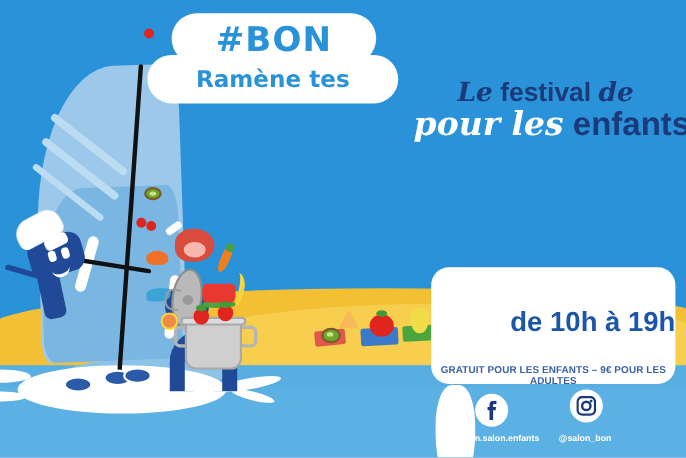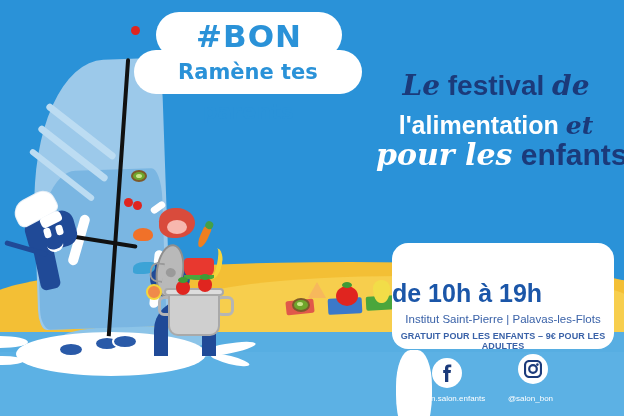--- a/index.html
+++ b/index.html
@@ -178,54 +178,54 @@
     line-height:40px;text-align:center;color:#2a92d8;
     font-size:21px;font-weight:bold;
     font-family:"DejaVu Sans",sans-serif;
   }
   
   .headline{
     position:absolute;left:376px;top:72px;width:240px;
     text-align:center;line-height:1.02;
   }
   .hl-line{display:block;white-space:nowrap;}
-  .hl1{font-size:28px;color:#1b3a7a;font-weight:bold;margin-bottom:12px;}
+  .hl1{font-size:24px;color:#1b3a7a;font-weight:bold;margin-bottom:2px;}
   .hl2{font-size:25px;margin-bottom:2px;}
   .hl3{font-size:26px;margin-bottom:2px;}
   .hl4{font-size:30px;}
   .nv{color:#1b3a7a;font-weight:bold;}
   .wh{color:#ffffff;font-weight:bold;}
   .it{font-style:italic;font-family:"DejaVu Serif",serif;}
   
   .card{
     position:absolute;left:392px;top:243px;width:222px;height:106px;
     background:#fff;border-radius:16px;
   }
   .d1{
     position:absolute;left:0;top:8px;width:222px;text-align:center;
     font-size:25px;font-weight:bold;color:#1b56a8;
   }
   .d2{
-    position:absolute;left:0;top:36px;width:222px;text-align:left;
+    position:absolute;left:0;top:36px;width:222px;text-align:right;
     font-size:25px;font-weight:bold;color:#1b56a8;
   }
   .venue{
     position:absolute;left:0;top:70px;width:222px;text-align:center;
     font-size:11.5px;color:#3a62a8;
   }
   .price{
     position:absolute;left:0;top:88px;width:222px;text-align:center;
     font-size:9px;font-weight:bold;color:#3a62a8;letter-spacing:0.1px;
   }
   
   .social{position:absolute;left:414px;top:358px;width:180px;height:56px;}
   .sc{position:absolute;width:30px;height:30px;border-radius:50%;background:#fff;}
   .sc svg{display:block;margin:6px auto 0;}
   .handle{
-    position:absolute;color:#fff;font-size:8px;font-weight:normal;
+    position:absolute;color:#fff;font-size:8px;font-weight:bold;
     white-space:nowrap;
   }
 </style>
 </head>
 <body>
 
 <div id="poster">
 
   <div class="sand"></div>
   <div class="sand2"></div>
@@ -308,33 +308,28 @@
     <div class="logo-title">#BON</div>
     <div class="logo-sub">Ramène tes parents</div>
   </div>
 
   <div class="headline">
     <span class="hl-line hl1">
       <span class="nv it">Le</span>
       <span class="nv">festival</span>
       <span class="nv it">de</span>
     </span>
-    <span class="hl-line hl2">
-      <span class="wh">l'alimentation</span>
-      <span class="nv it">et</span>
-    </span>
     <span class="hl-line hl4">
       <span class="wh it">pour les</span>
       <span class="nv">enfants</span>
     </span>
   </div>
 
   <div class="card">
     <div class="d2">de 10h à 19h</div>
-    <div class="venue">Institut Saint-Pierre | Palavas-les-Flots</div>
     <div class="price">GRATUIT POUR LES ENFANTS – 9€ POUR LES ADULTES</div>
   </div>
 
   <div class="social">
     <div class="sc" style="left:18px;top:0;">
       <svg width="18" height="18" viewBox="0 0 18 18">
         <path fill="#1b3a7a" d="M11.2 3.2h2.1V0.4h-2.6c-2.4 0-3.7 1.4-3.7 3.7v2H5.2v2.9h1.8V18h3.3V9h2.3l0.4-2.9h-2.7V4.5c0-0.9 0.3-1.3 0.9-1.3z"></path>
       </svg>
     </div>
     <div class="handle" style="left:0;top:36px;">@bon.salon.enfants</div>

